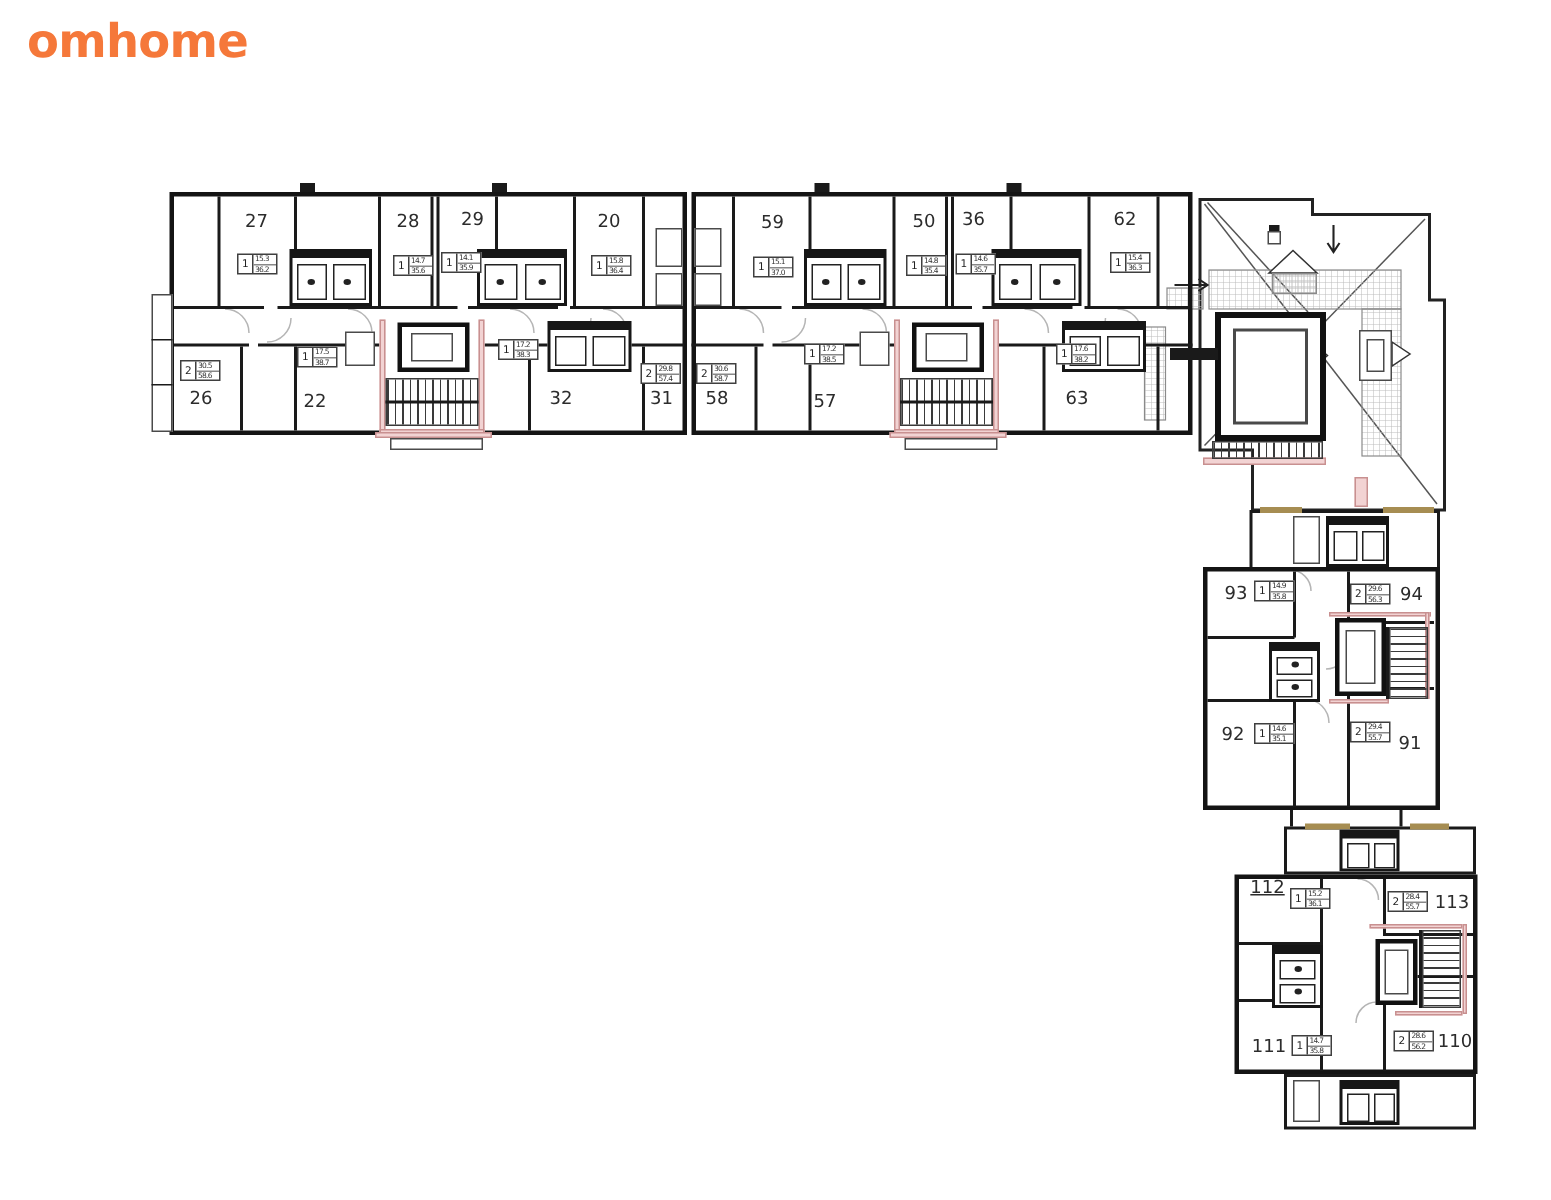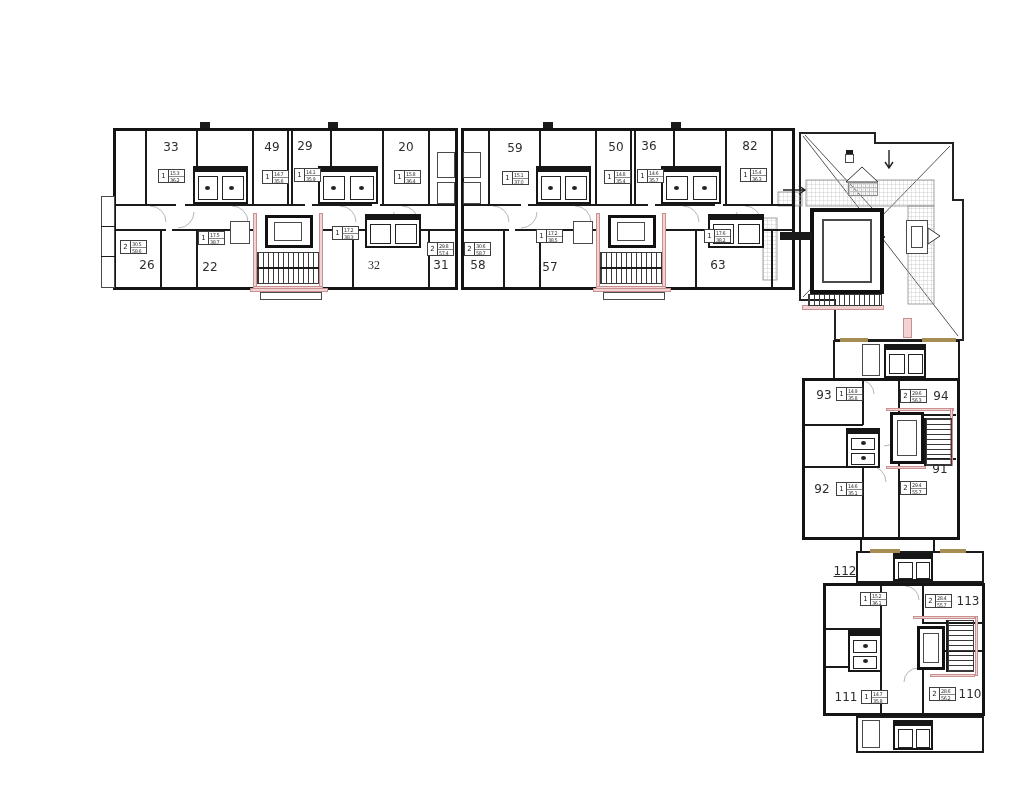--- a/index.html
+++ b/index.html
@@ -37,20 +37,21 @@
   #logo{position:absolute;left:18px;top:10px;font-size:31px;font-weight:700;
         letter-spacing:-0.5px;z-index:9;}
   svg.overlay{position:absolute;left:0;top:0;z-index:1;}
   .z2{z-index:2;} .z3{z-index:3;}
 </style>
 </head>
 <body>
 
 <div id="canvas">
 
+  <div id="logo" style="color: rgb(245, 120, 58);">omhome</div>
 
   <svg class="overlay" width="1034" height="800" viewBox="0 0 1034 800">
     <defs>
       <pattern id="g4" width="4" height="4" patternUnits="userSpaceOnUse">
         <path d="M0 0H4V4" fill="none" stroke="#bdbdbd" stroke-width="0.7"></path>
       </pattern>
     </defs>
 
     <path d="M800,133 L875,133 L875,143 L953,143 L953,200 L963,200 L963,340 L835,340 L835,300 L800,300 Z" fill="#ffffff" stroke="#222" stroke-width="2"></path>
 
@@ -291,69 +292,69 @@
   <div class="tn z3" style="left:923px;top:633px;width:16px;height:30px;"></div>
   <div class="treadsH z3" style="left:948px;top:620px;width:26px;height:52px;"></div>
   <div class="w z3" style="left:946px;top:620px;width:2px;height:52px;"></div>
   <div class="clu z3" style="left:893px;top:720px;width:40px;height:30px;">
     <i class="cb"></i>
     <i class="cx" style="left:3px;top:7px;width:15px;height:19px;"></i>
     <i class="cx" style="left:21px;top:7px;width:14px;height:19px;"></i>
   </div>
   <div class="tn z3" style="left:862px;top:720px;width:18px;height:28px;"></div>
 
-  <div class="apt" style="left:171px;top:140px;">33</div>
+  <div class="apt" style="left:171px;top:140px;">27</div>
   <div class="ibox" style="left:158px;top:169px;">
     <span class="rc">1</span>
     <span class="ar">
         <i>15.3</i>
         <i>36.2</i>
       </span>
   </div>
-  <div class="apt" style="left:272px;top:140px;">49</div>
+  <div class="apt" style="left:272px;top:140px;">28</div>
   <div class="ibox" style="left:262px;top:170px;">
     <span class="rc">1</span>
     <span class="ar">
         <i>14.7</i>
         <i>35.6</i>
       </span>
   </div>
-  <div class="apt" style="left:305px;top:139px;">29</div>
+  <div class="apt" style="left:315px;top:139px;">29</div>
   <div class="ibox" style="left:294px;top:168px;">
     <span class="rc">1</span>
     <span class="ar">
         <i>14.1</i>
         <i>35.9</i>
       </span>
   </div>
   <div class="apt" style="left:406px;top:140px;">20</div>
   <div class="ibox" style="left:394px;top:170px;">
     <span class="rc">1</span>
     <span class="ar">
         <i>15.8</i>
         <i>36.4</i>
       </span>
   </div>
-  <div class="apt" style="left:147px;top:258px;">26</div>
+  <div class="apt" style="left:134px;top:258px;">26</div>
   <div class="ibox" style="left:120px;top:240px;">
     <span class="rc">2</span>
     <span class="ar">
         <i>30.5</i>
         <i>58.6</i>
       </span>
   </div>
   <div class="apt" style="left:210px;top:260px;">22</div>
   <div class="ibox" style="left:198px;top:231px;">
     <span class="rc">1</span>
     <span class="ar">
         <i>17.5</i>
         <i>38.7</i>
       </span>
   </div>
-  <div class="apt" style="left:374px;top:258px;font-family:Liberation Serif, serif;">32</div>
+  <div class="apt" style="left:374px;top:258px;">32</div>
   <div class="ibox" style="left:332px;top:226px;">
     <span class="rc">1</span>
     <span class="ar">
         <i>17.2</i>
         <i>38.3</i>
       </span>
   </div>
   <div class="apt" style="left:441px;top:258px;">31</div>
   <div class="ibox" style="left:427px;top:242px;">
     <span class="rc">2</span>
@@ -379,21 +380,21 @@
       </span>
   </div>
   <div class="apt" style="left:649px;top:139px;">36</div>
   <div class="ibox" style="left:637px;top:169px;">
     <span class="rc">1</span>
     <span class="ar">
         <i>14.6</i>
         <i>35.7</i>
       </span>
   </div>
-  <div class="apt" style="left:750px;top:139px;">82</div>
+  <div class="apt" style="left:750px;top:139px;">62</div>
   <div class="ibox" style="left:740px;top:168px;">
     <span class="rc">1</span>
     <span class="ar">
         <i>15.4</i>
         <i>36.3</i>
       </span>
   </div>
   <div class="apt" style="left:478px;top:258px;">58</div>
   <div class="ibox" style="left:464px;top:242px;">
     <span class="rc">2</span>
@@ -435,29 +436,29 @@
       </span>
   </div>
   <div class="apt" style="left:822px;top:482px;">92</div>
   <div class="ibox" style="left:836px;top:482px;">
     <span class="rc">1</span>
     <span class="ar">
         <i>14.6</i>
         <i>35.1</i>
       </span>
   </div>
-  <div class="apt" style="left:940px;top:462px;">91</div>
+  <div class="apt" style="left:940px;top:488px;">91</div>
   <div class="ibox" style="left:900px;top:481px;">
     <span class="rc">2</span>
     <span class="ar">
         <i>29.4</i>
         <i>55.7</i>
       </span>
   </div>
-  <div class="apt" style="left:845px;top:564px;text-decoration:underline;">112</div>
+  <div class="apt" style="left:845px;top:584px;text-decoration:underline;">112</div>
   <div class="ibox" style="left:860px;top:592px;">
     <span class="rc">1</span>
     <span class="ar">
         <i>15.2</i>
         <i>36.1</i>
       </span>
   </div>
   <div class="apt" style="left:968px;top:594px;">113</div>
   <div class="ibox" style="left:925px;top:594px;">
     <span class="rc">2</span>

